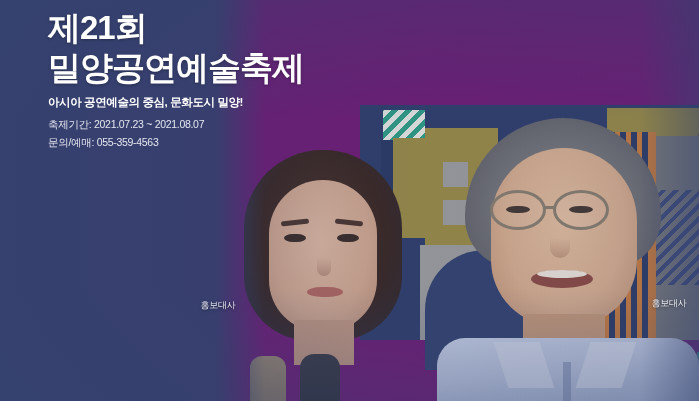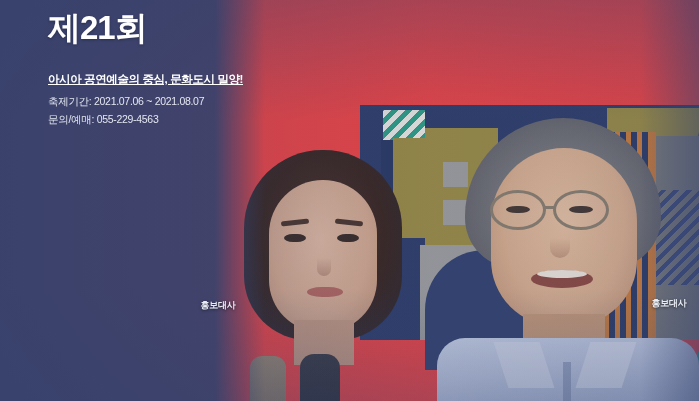--- a/index.html
+++ b/index.html
@@ -6,21 +6,21 @@
   * { margin:0; padding:0; box-sizing:border-box; }
   html,body{
     width:699px; height:401px;
     background:#33426e;
     font-family:"Liberation Sans","DejaVu Sans",sans-serif;
     overflow:hidden;
   }
   #banner{
     position:relative;
     width:699px; height:401px;
-    background:#ef4444;
+    background:#701a75;
     overflow:hidden;
   }
 
   
   .deco{ position:absolute; }
 
   
   .deco-panel{
     left:360px; top:105px; width:339px; height:235px;
     background:#2e3d69;
@@ -267,44 +267,43 @@
     color:#ffffff;
     font-size:33px;
     font-weight:bold;
     line-height:1.22;
     letter-spacing:-1px;
     white-space:nowrap;
     text-shadow:0 1px 3px rgba(0,0,0,.30);
   }
   #title-line-2{ font-size:33px; }
   .tagline{
-    margin-top:24px;
+    margin-top:6px;
     color:#ffffff;
     font-size:11.5px;
     font-weight:bold;
     letter-spacing:-.4px;
     white-space:nowrap;
-    text-decoration:underline;
   }
   .info-line{
     margin-top:8px;
     color:#e4e7f0;
     font-size:10.5px;
     letter-spacing:-.3px;
     white-space:nowrap;
   }
   .info-line + .info-line{ margin-top:4px; }
 
   
   .ambassador{
     position:absolute; z-index:14; text-align:center;
     text-shadow:0 1px 3px rgba(0,0,0,.55);
   }
   .amb-role{
-    color:#e9ecf4; font-size:9px; font-weight:bold;
+    color:#e9ecf4; font-size:9px; font-weight:normal;
     letter-spacing:-.3px; line-height:1.25;
   }
   .amb-name{
     color:#ffffff; font-size:15px; font-weight:bold;
     letter-spacing:-.5px; line-height:1.3;
   }
   #ambassador-left{ left:186px; top:300px; width:64px; }
   #ambassador-right{ left:640px; top:298px; width:58px; }
 </style>
 </head>
@@ -359,23 +358,24 @@
     <div class="shirt"></div>
     <div class="collar-l"></div>
     <div class="collar-r"></div>
     <div class="placket"></div>
   </div>
 
   <div class="blend-overlay"></div>
 
   <div id="text-block">
     <div class="title-line" id="title-line-1">제21회</div>
+    <div class="title-line" id="title-line-2">밀양공연예술축제</div>
     <div class="tagline">아시아 공연예술의 중심, 문화도시 밀양!</div>
-    <div class="info-line">축제기간: 2021.07.06 ~ 2021.08.07</div>
-    <div class="info-line">문의/예매: 055-229-4563</div>
+    <div class="info-line">축제기간: 2021.07.23 ~ 2021.08.07</div>
+    <div class="info-line">문의/예매: 055-359-4563</div>
   </div>
 
   <div class="ambassador" id="ambassador-left">
     <div class="amb-role">홍보대사</div>
   </div>
 
   <div class="ambassador" id="ambassador-right">
     <div class="amb-role">홍보대사</div>
   </div>
 

